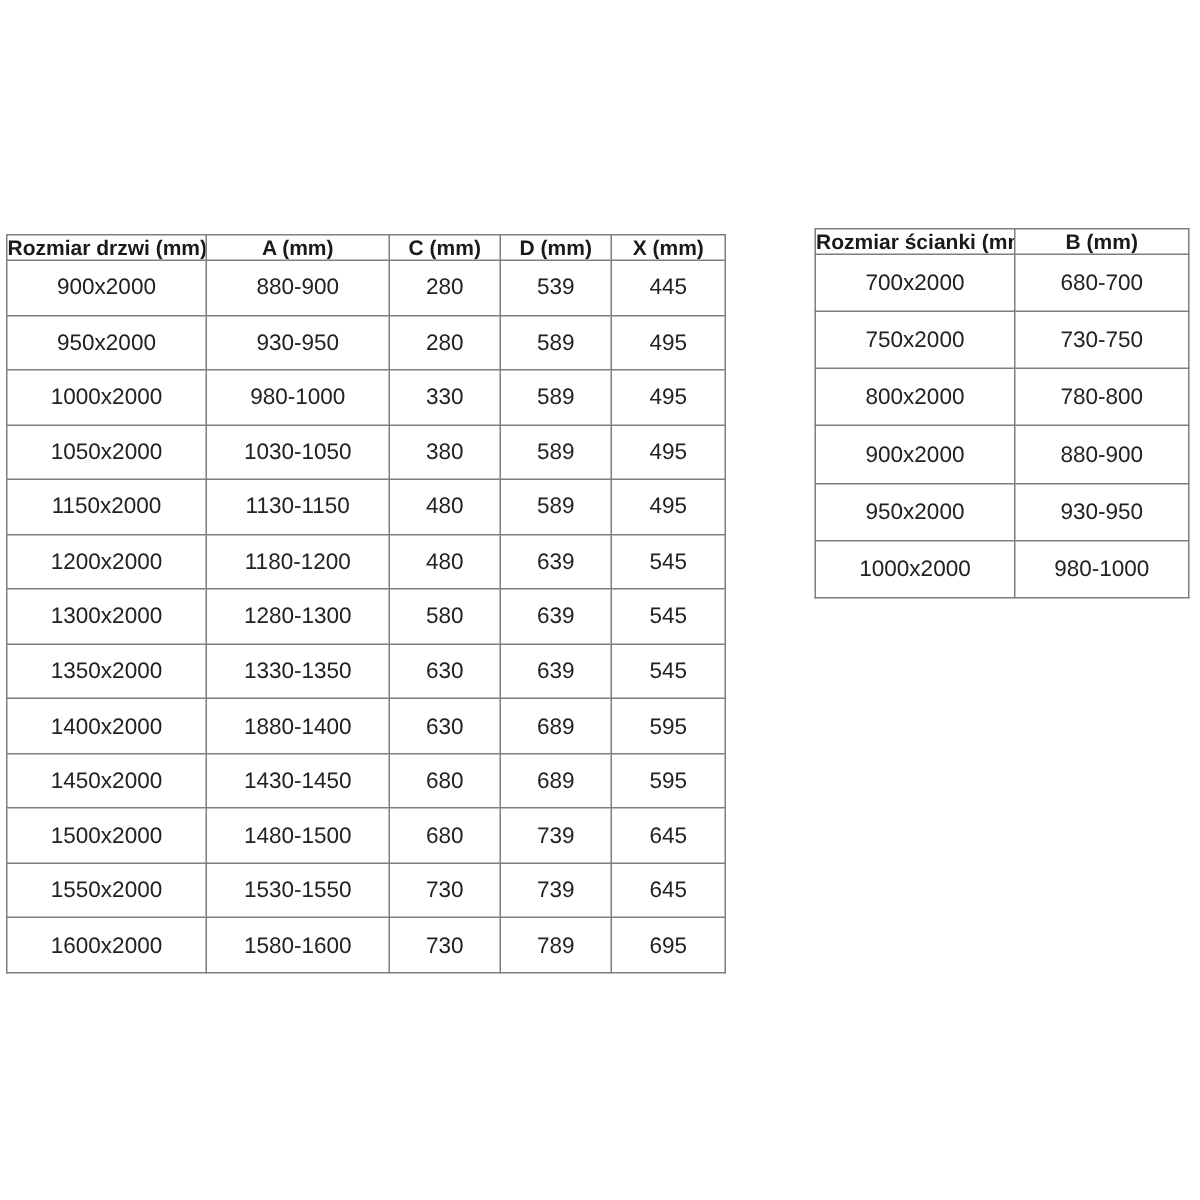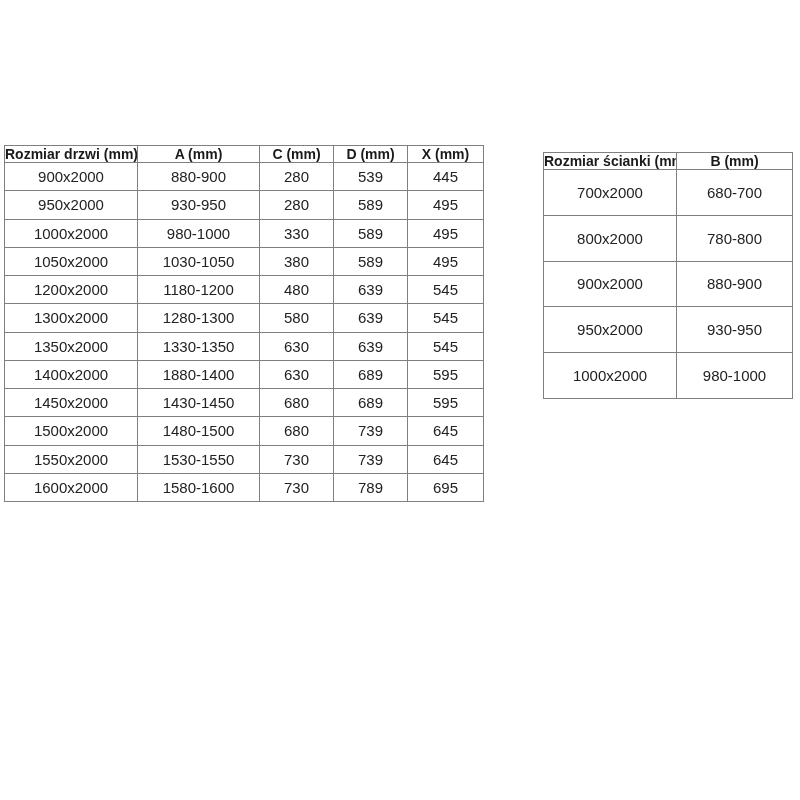--- a/index.html
+++ b/index.html
@@ -32,23 +32,23 @@
     font-size: 14px;
     color: #1a1a1a;
   }
   td {
     font-weight: normal;
     font-size: 15px;
     color: #222222;
   }
   .door-table {
     left: 4px;
-    top: 145px;
+    top: 156px;
     width: 479px;
-    height: 357px;
+    height: 493px;
   }
   .door-table col.c1 { width: 133px; }
   .door-table col.c2 { width: 122px; }
   .door-table col.c3 { width: 74px; }
   .door-table col.c4 { width: 74px; }
   .door-table col.c5 { width: 76px; }
   .wall-table {
     left: 543px;
     top: 152px;
     width: 249px;
@@ -100,20 +100,27 @@
         <td>495</td>
       </tr>
       <tr>
         <td>1050x2000</td>
         <td>1030-1050</td>
         <td>380</td>
         <td>589</td>
         <td>495</td>
       </tr>
       <tr>
+        <td>1150x2000</td>
+        <td>1130-1150</td>
+        <td>480</td>
+        <td>589</td>
+        <td>495</td>
+      </tr>
+      <tr>
         <td>1200x2000</td>
         <td>1180-1200</td>
         <td>480</td>
         <td>639</td>
         <td>545</td>
       </tr>
       <tr>
         <td>1300x2000</td>
         <td>1280-1300</td>
         <td>580</td>
@@ -175,20 +182,24 @@
         <th>Rozmiar ścianki (mm)</th>
         <th>B (mm)</th>
       </tr>
     </thead>
   <tbody>
       <tr>
         <td>700x2000</td>
         <td>680-700</td>
       </tr>
       <tr>
+        <td>750x2000</td>
+        <td>730-750</td>
+      </tr>
+      <tr>
         <td>800x2000</td>
         <td>780-800</td>
       </tr>
       <tr>
         <td>900x2000</td>
         <td>880-900</td>
       </tr>
       <tr>
         <td>950x2000</td>
         <td>930-950</td>

